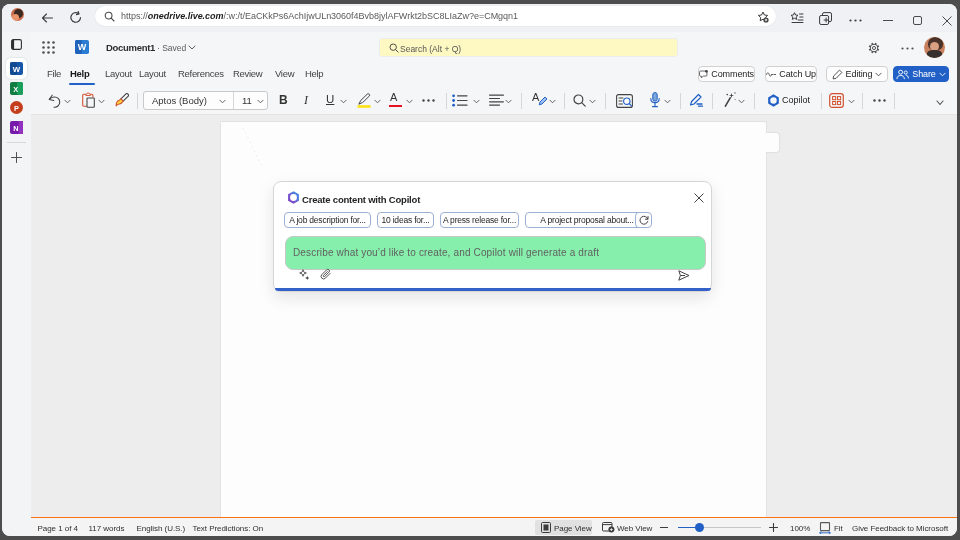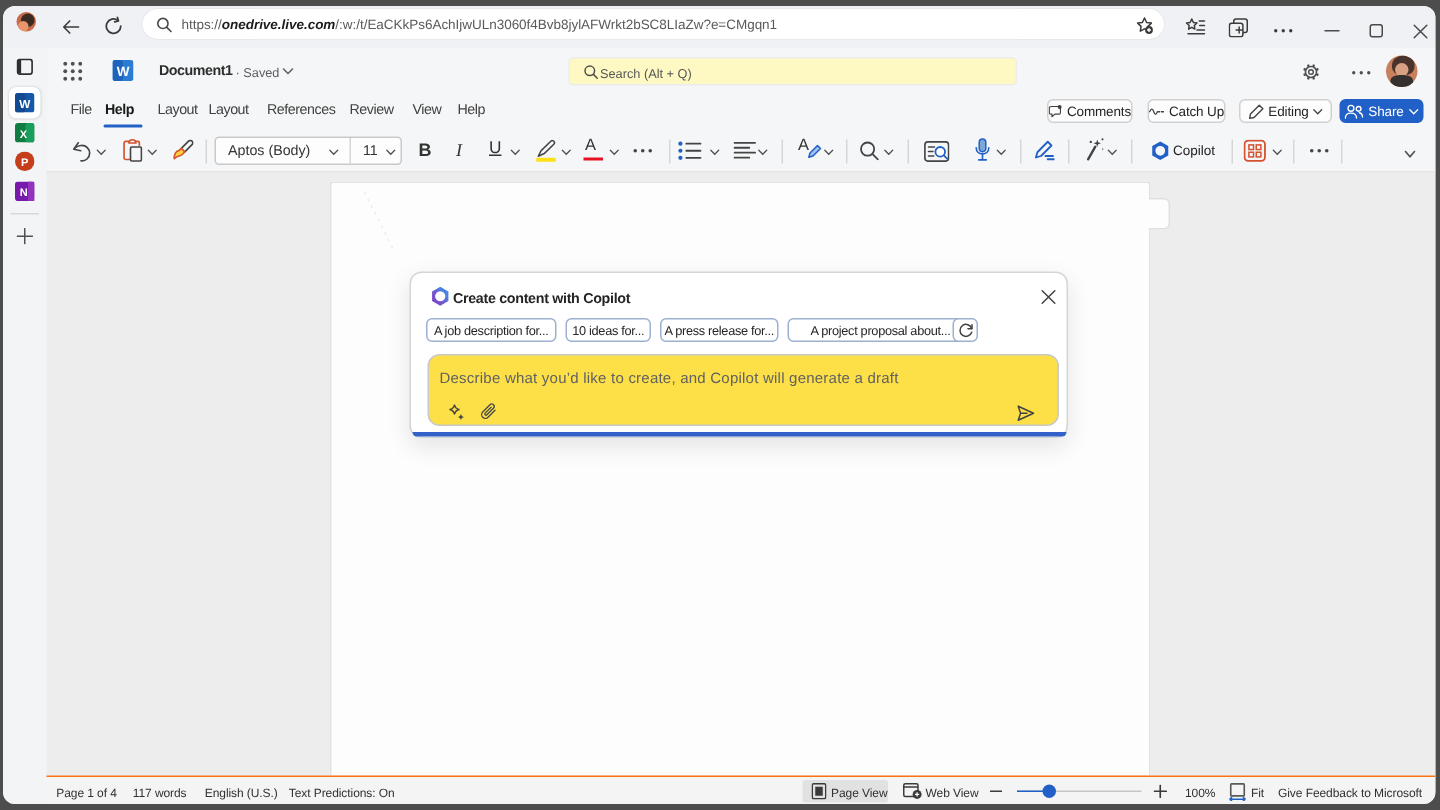--- a/index.html
+++ b/index.html
@@ -44,22 +44,22 @@
   #sidetab { position:absolute; left:735px; top:17px; width:14px; height:21px; background:#fdfdfd;
              border:1px solid #e0e0e0; border-left:none; border-radius:0 4px 4px 0; }
 
   
   #dlg { position:absolute; left:242px; top:66px; width:439px; height:111px; background:#fff;
          border:1px solid #d6d6d6; border-radius:8px; box-shadow:0 6px 16px rgba(0,0,0,0.10); }
   #dlgline { position:absolute; left:0.5px; right:0.5px; bottom:0; height:3px; background:#3361c9; border-radius:0 0 7px 7px;}
   #dlgtitle { position:absolute; left:28px; top:12px; font-size:9.5px; font-weight:bold; color:#242424; letter-spacing:-0.2px;}
   .chip { position:absolute; top:30px; height:16px; border:1px solid #9cb0d2; border-radius:4px;
           background:#fff; font-size:8.5px; color:#242424; display:flex; align-items:center; justify-content:center; white-space:nowrap; letter-spacing:-0.2px; overflow:hidden;}
-  #dlginput { position:absolute; left:11px; top:54px; width:421px; height:48px;
-              border:1px solid #c8c8c8; border-radius:8px; background:#fde047; }
+  #dlginput { position:absolute; left:11px; top:54px; width:421px; height:34px;
+              border:1px solid #c8c8c8; border-radius:8px; background:#86efac; }
   #dlgph { position:absolute; left:7px; top:10px; font-size:10px; color:#616161; letter-spacing:0.15px;}
 
   
   #status { position:absolute; left:29px; bottom:0; right:0; height:19px; background:#f4f4f4;
             border-top:1px solid #f97316; font-size:8px; color:#303030; }
   .st { position:absolute; top:5.5px; white-space:nowrap; letter-spacing:-0.05px; }
 </style>
 </head>
 <body>
 <div id="win">

